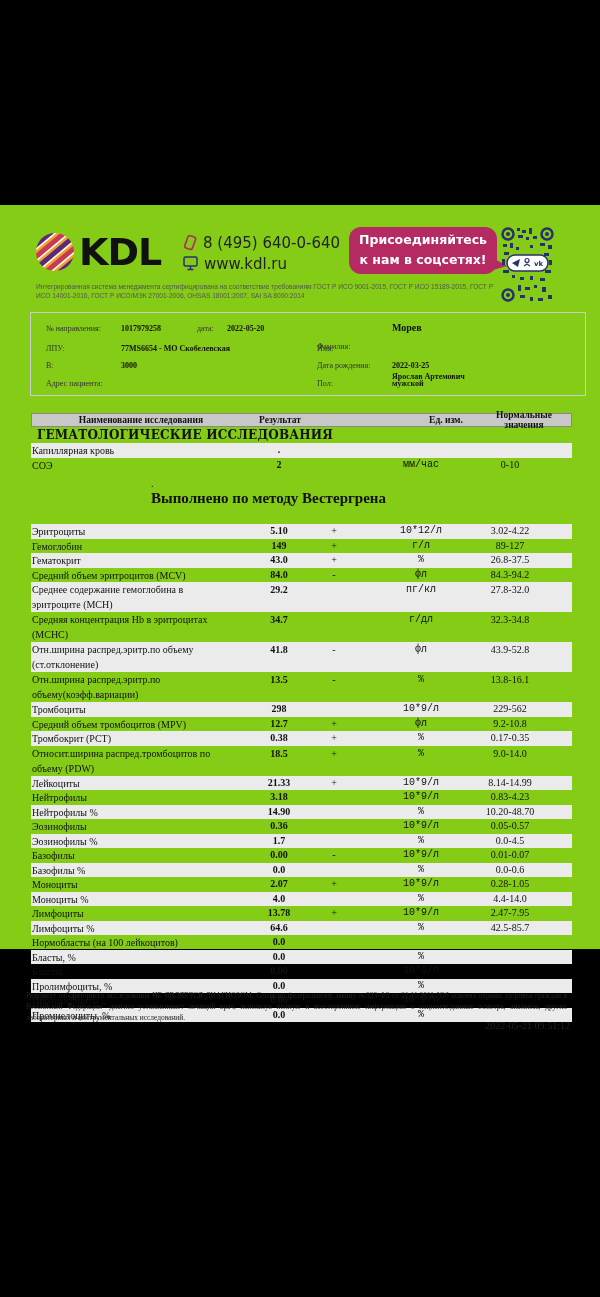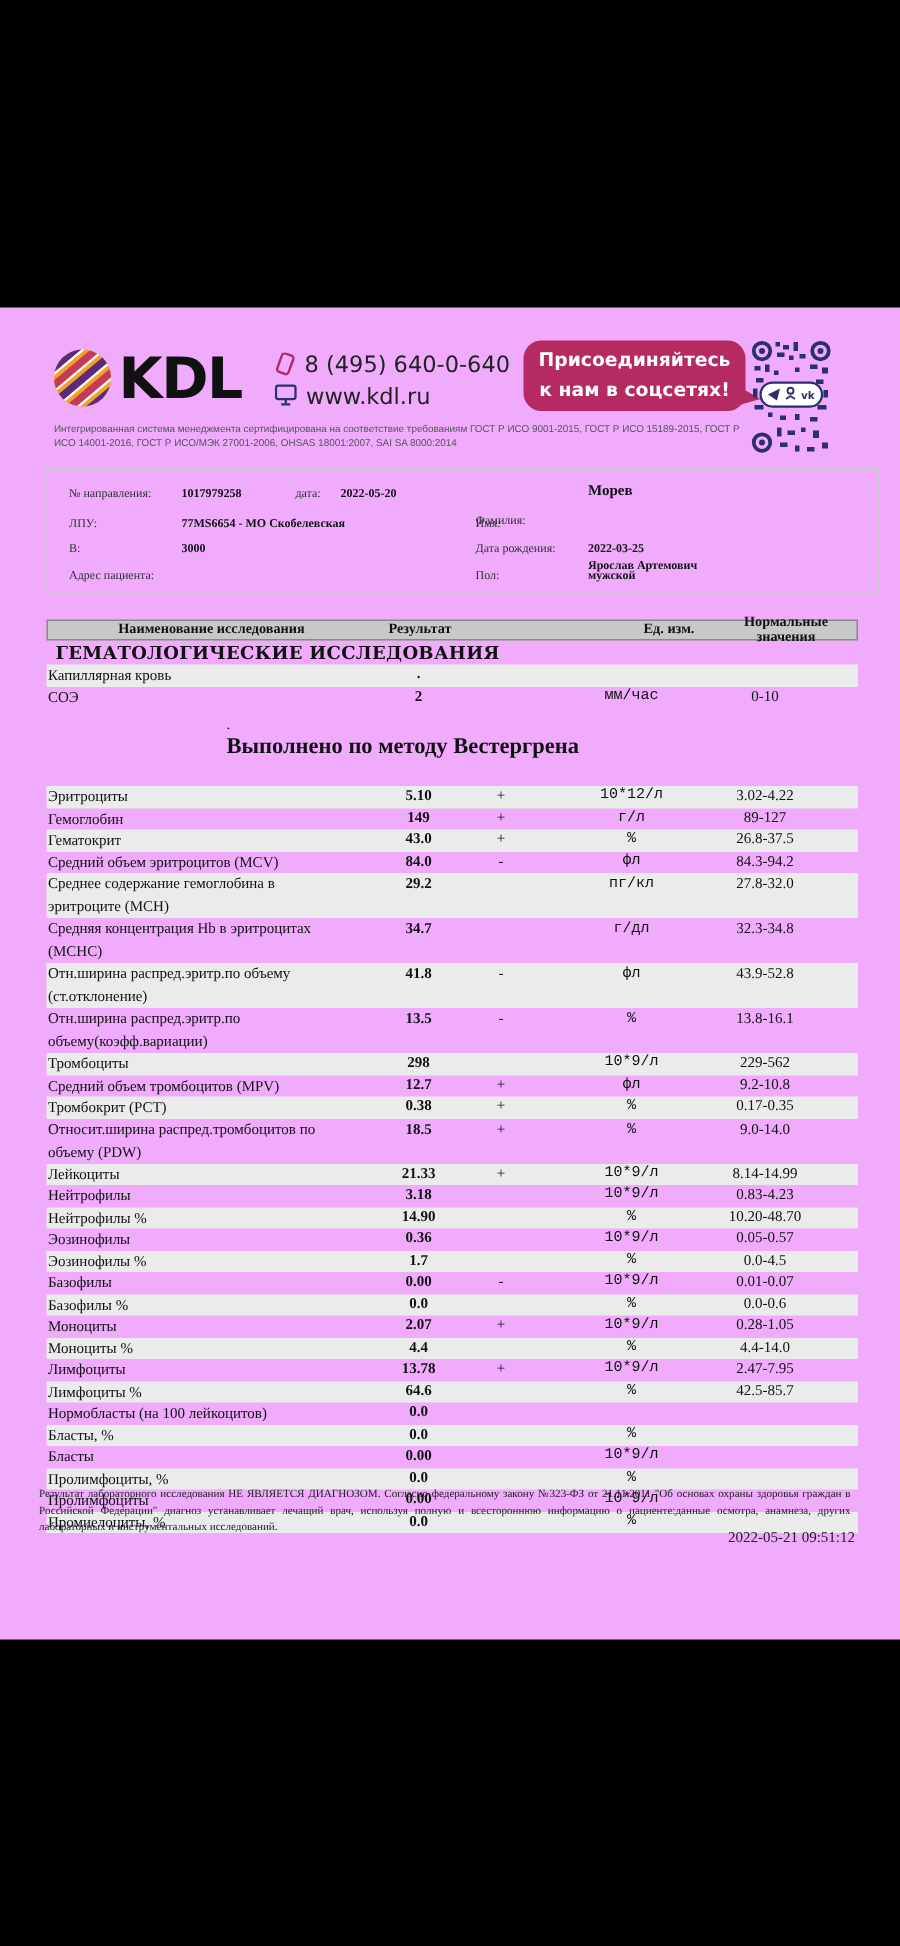--- a/index.html
+++ b/index.html
@@ -1,18 +1,18 @@
 <!DOCTYPE html>
 <html><head>
 <meta charset="utf-8">
 <style>
   * { box-sizing: border-box; margin: 0; padding: 0; }
   html, body { width: 600px; height: 1297px; background: #000; overflow: hidden; }
   body { position: relative; font-family: "Liberation Serif", serif; color: #111; }
-  .page { position: absolute; left: 0; top: 205px; width: 600px; height: 888px; background: #f0abfc; }
+  .page { position: absolute; left: 0; top: 205px; width: 600px; height: 744px; background: #84cc16; }
 
   
   .logo { position: absolute; left: 35px; top: 27px; display: flex; align-items: center; }
   .logo-ball { width: 40px; height: 40px; }
   .logo-text { font-family: "DejaVu Sans", sans-serif; font-weight: 900; font-size: 38px; letter-spacing: -1px; color: #111; margin-left: 4px; line-height: 40px; }
   .contacts { position: absolute; left: 183px; top: 27px; font-family: "DejaVu Sans", sans-serif; font-size: 15px; color: #222; }
   .contact-row { display: flex; align-items: center; height: 21px; }
   .contact-row svg { margin-right: 6px; }
   .social { position: absolute; left: 349px; top: 22px; width: 148px; height: 47px; background: #b52a63; border-radius: 12px; color: #fff; font-family: "DejaVu Sans", sans-serif; font-size: 12.5px; font-weight: bold; text-align: center; line-height: 20px; padding-top: 3px; }
   .social-tail { position: absolute; right: -10px; bottom: 4px; width: 0; height: 0; border-left: 14px solid #b52a63; border-top: 8px solid transparent; border-bottom: 4px solid transparent; }
@@ -337,21 +337,21 @@
         </div>
         <div class="row r1">
           <span class="c c-name">Моноциты</span>
           <span class="c c-res">2.07</span>
           <span class="c c-flag">+</span>
           <span class="c c-unit">10*9/л</span>
           <span class="c c-norm">0.28-1.05</span>
         </div>
         <div class="row r1 alt">
           <span class="c c-name">Моноциты %</span>
-          <span class="c c-res">4.4</span>
+          <span class="c c-res">4.0</span>
           <span class="c c-flag"></span>
           <span class="c c-unit">%</span>
           <span class="c c-norm">4.4-14.0</span>
         </div>
         <div class="row r1">
           <span class="c c-name">Лимфоциты</span>
           <span class="c c-res">13.78</span>
           <span class="c c-flag">+</span>
           <span class="c c-unit">10*9/л</span>
           <span class="c c-norm">2.47-7.95</span>

